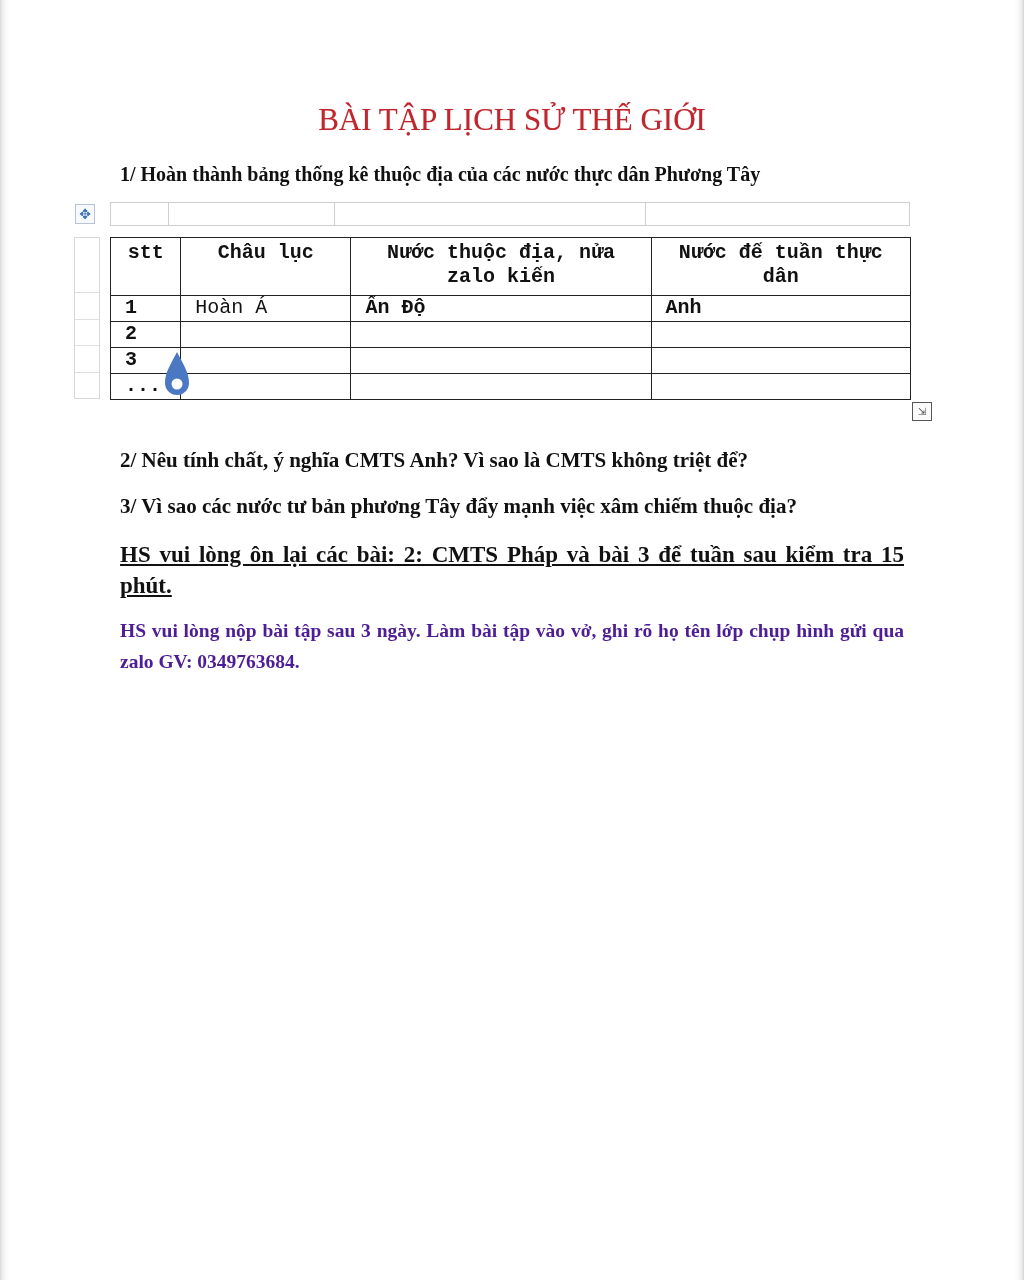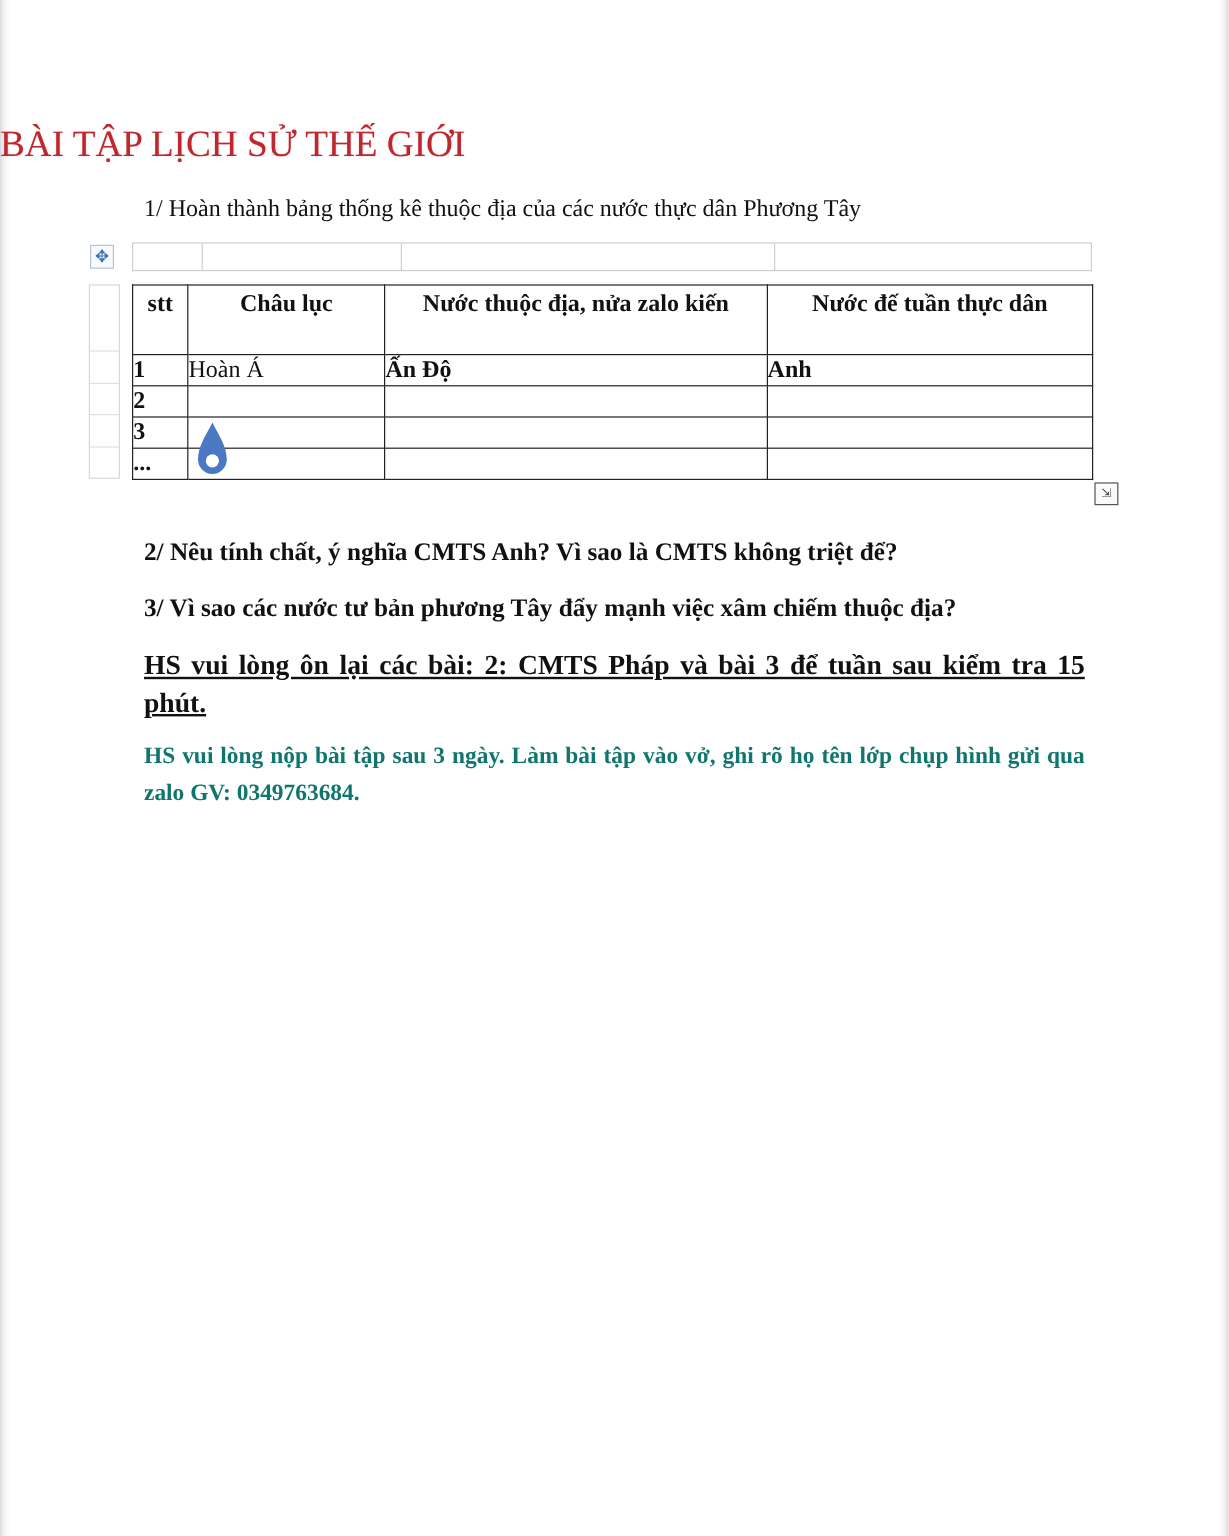--- a/index.html
+++ b/index.html
@@ -20,31 +20,32 @@
       background: linear-gradient(to right, #d8d8d8 0px, #ececec 2px, #fafafa 6px, #ffffff 10px);
     }
     .edge-right {
       position: absolute; right: 0; top: 0; width: 10px; height: 1280px;
       background: linear-gradient(to left, #d4d4d4 0px, #ebebeb 2px, #fafafa 6px, #ffffff 10px);
     }
     .title {
       position: absolute;
       left: 0; width: 1024px;
       top: 102px;
+      text-align: center;
       font-size: 31px;
       color: #c0262d;
       letter-spacing: 0px;
       text-shadow: 0 0 1px rgba(150,40,60,0.35);
     }
     .q1 {
       position: absolute;
       left: 120px; top: 163px;
       width: 784px;
       font-size: 20px;
-      font-weight: normal;
+      font-weight: bold;
       white-space: nowrap;
     }
     .q1-overflow {
       position: absolute;
       left: 120px; top: 188px;
       font-size: 10px;
       font-weight: bold;
       color: #333;
       height: 10px;
       overflow: hidden;
@@ -90,23 +91,24 @@
     
     table.main {
       position: absolute;
       left: 110px; top: 237px;
       width: 801px;
       border-collapse: collapse;
       font-size: 20px;
     }
     table.main td, table.main th {
       border: 1.6px solid #222;
-      padding: 0 0;
+      padding: 0 14px;
       vertical-align: top;
       line-height: 24px;
+      font-family: Liberation Mono, monospace;
     }
     table.main th {
       font-weight: bold;
       text-align: center;
       height: 54px;
       padding-top: 3px;
     }
     table.main td { height: 25px; }
     table.main td.bold { font-weight: bold; }
     .c-stt { width: 42px; }
@@ -153,21 +155,21 @@
       line-height: 31px;
       text-align: justify;
       text-align-last: left;
     }
     .submit {
       position: absolute;
       left: 120px; top: 615px;
       width: 784px;
       font-size: 19.5px;
       font-weight: bold;
-      color: #0f766e;
+      color: #4c1d95;
       line-height: 31px;
       text-align: justify;
       text-align-last: left;
     }
   </style>
 </head>
 <body>
 
 <div class="edge-left"></div>
 <div class="edge-right"></div>

